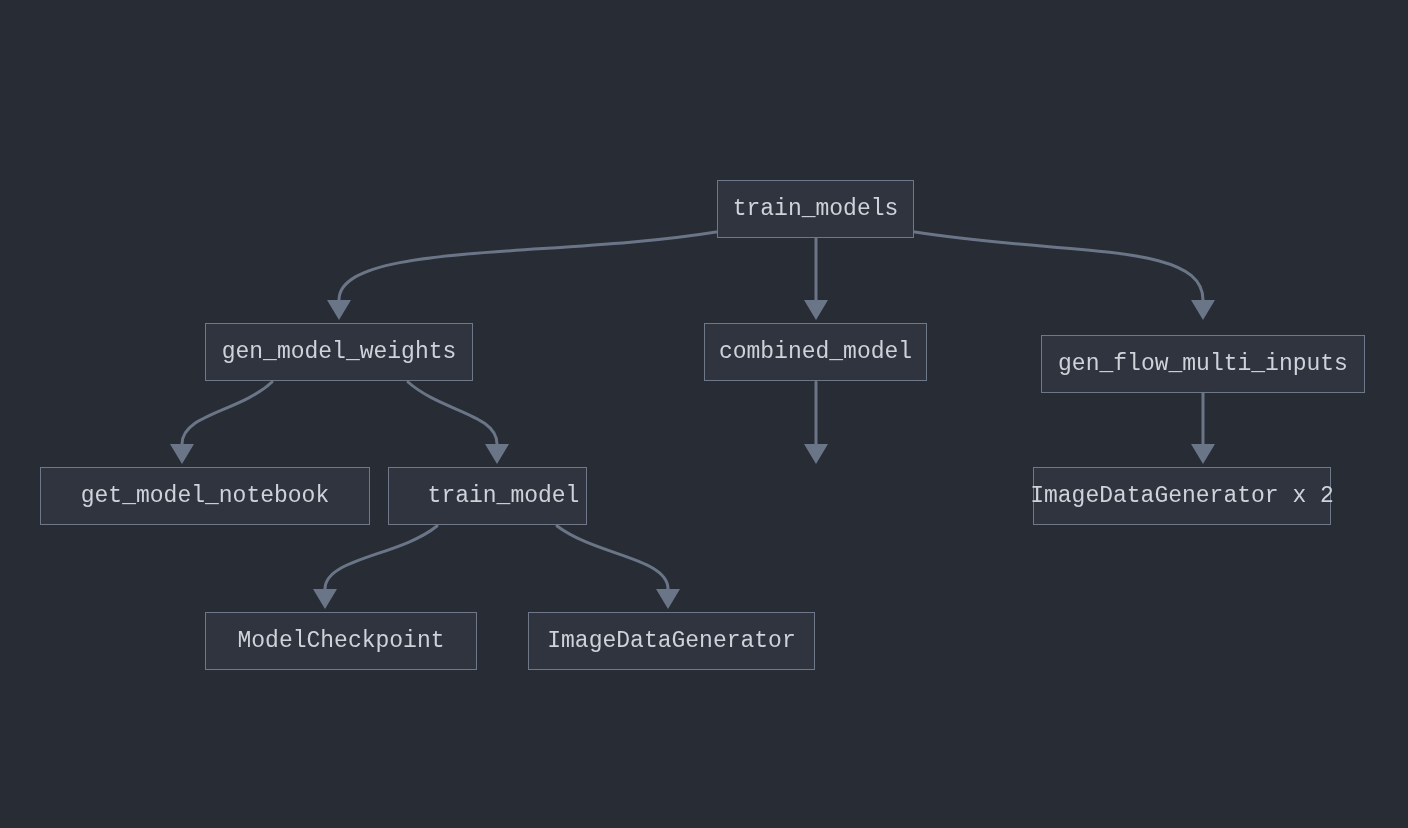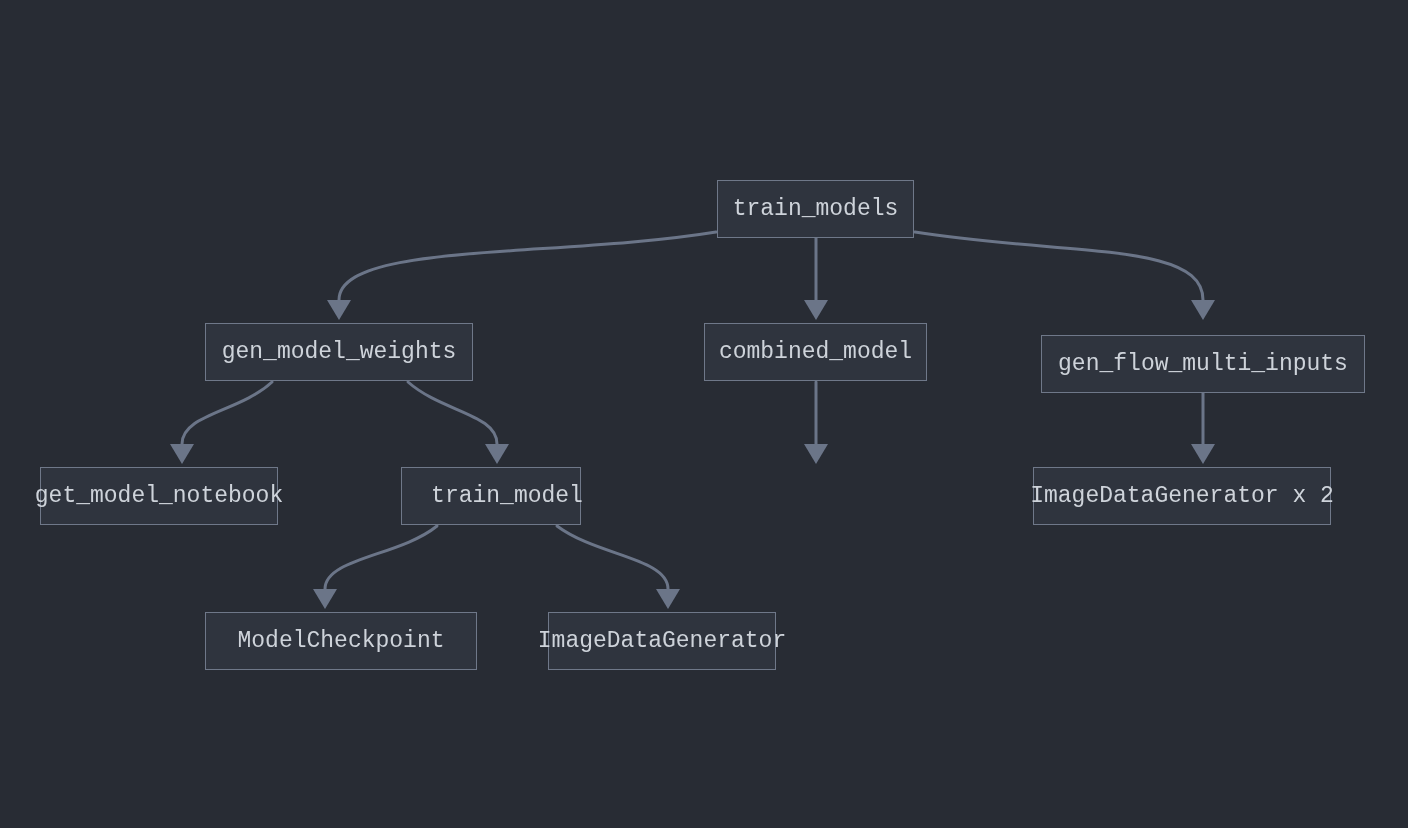--- a/index.html
+++ b/index.html
@@ -51,26 +51,26 @@
     align-items: center;
     justify-content: center;
     white-space: nowrap;
     font-family: Liberation Mono, monospace;
   }
   
   .n-train_models        { left: 717px;  top: 180px; width: 197px; }
   .n-gen_model_weights   { left: 205px;  top: 323px; width: 268px; }
   .n-combined_model      { left: 704px;  top: 323px; width: 223px; }
   .n-gen_flow_multi_inputs { left: 1041px; top: 323px; width: 324px; margin-top: 12px; }
-  .n-get_model_notebook  { left: 40px;   top: 467px; width: 238px; }
-  .n-train_model         { left: 401px;  top: 467px; width: 180px; padding-left: 32px; }
+  .n-get_model_notebook  { left: 40px;   top: 467px; width: 330px; }
+  .n-train_model         { left: 388px;  top: 467px; width: 199px; padding-left: 32px; }
   .n-model_combination   { left: 682px;  top: 467px; width: 268px; }
   .n-image_data_generator_x2 { left: 1033px; top: 467px; width: 298px; }
   .n-model_checkpoint    { left: 205px;  top: 612px; width: 272px; }
-  .n-image_data_generator { left: 528px; top: 612px; width: 228px; margin-left: 20px; }
+  .n-image_data_generator { left: 528px; top: 612px; width: 287px; }
 </style>
 </head>
 <body>
 
 <div class="canvas">
 
   <svg class="edges-layer" viewBox="0 0 1408 828" xmlns="http://www.w3.org/2000/svg">
 
     <path class="edge" d="M 716 232 C 556 258, 339 242, 339 300"></path>
     <polygon class="arrow" points="327,300 351,300 339,320"></polygon>

